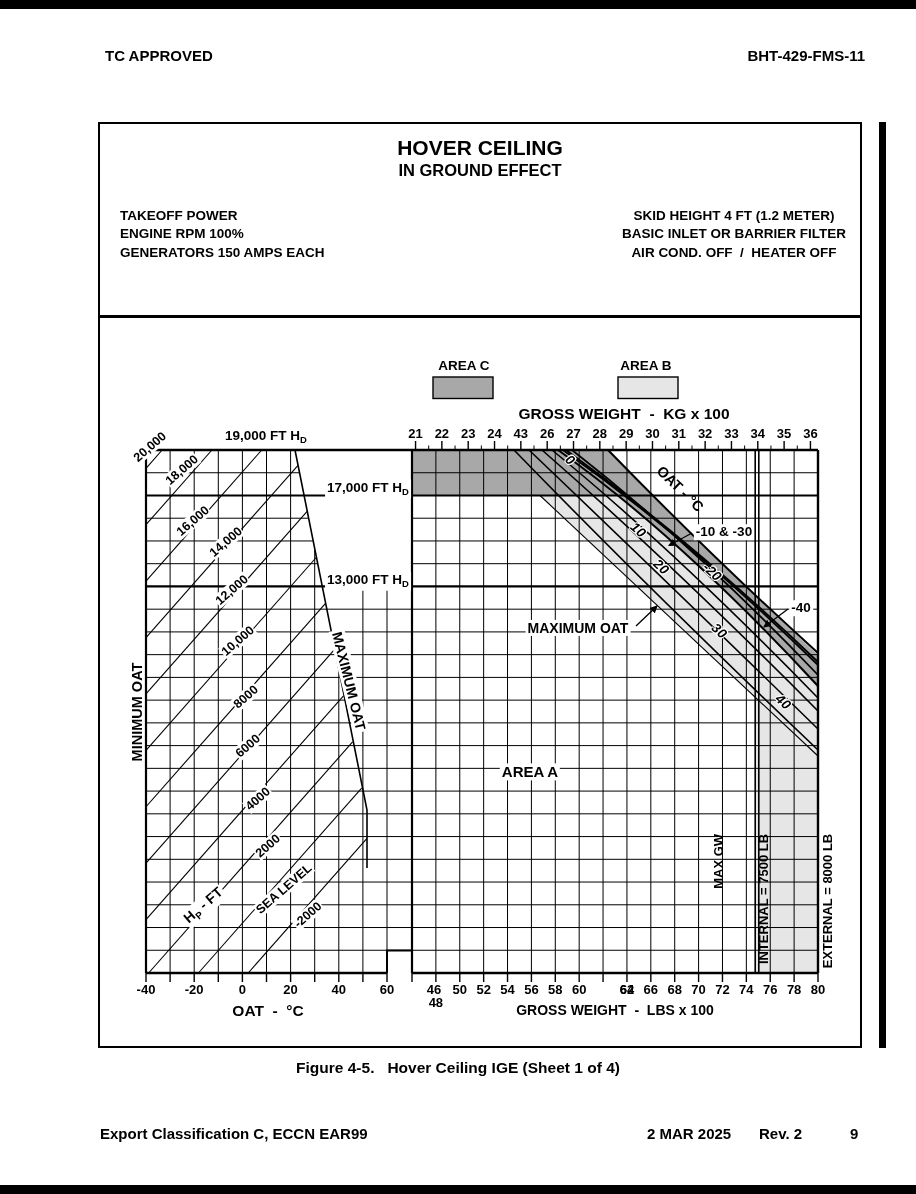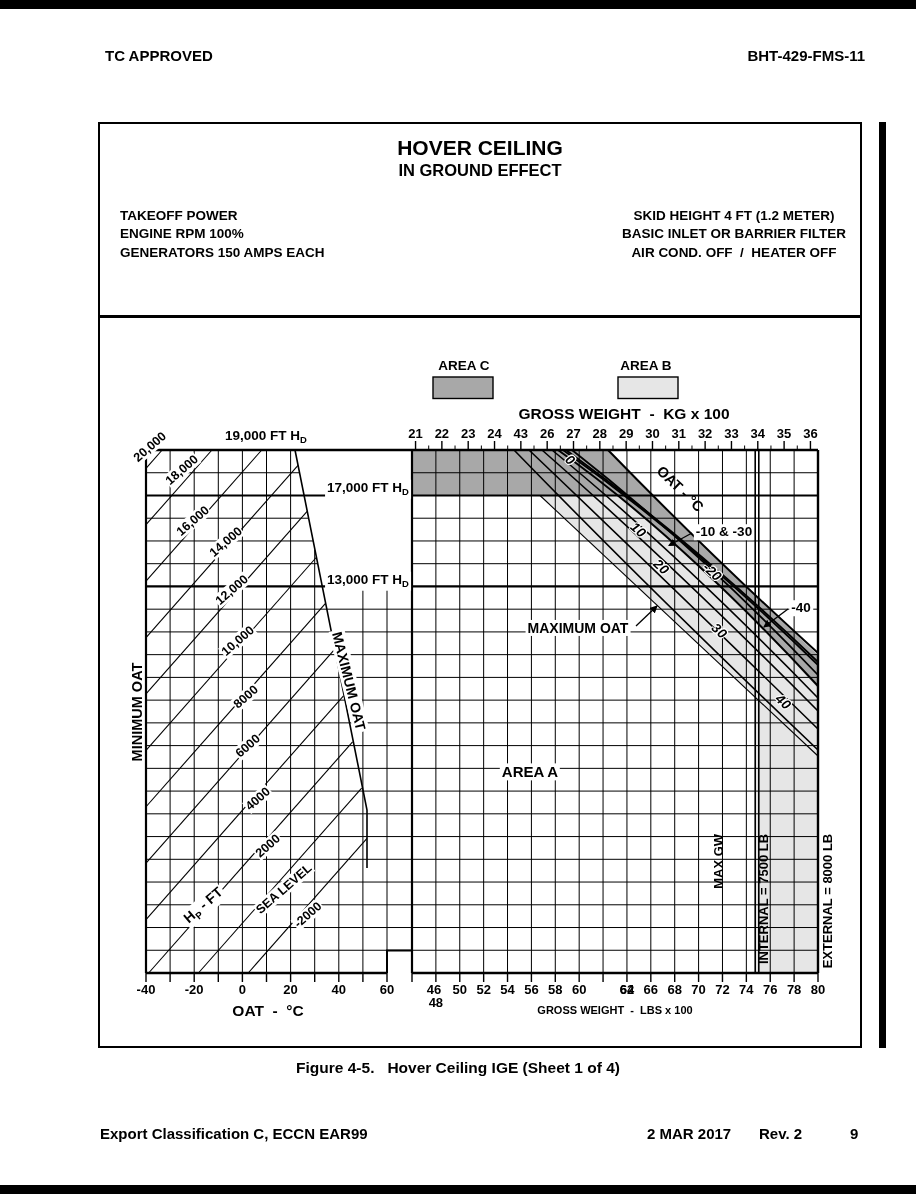--- a/index.html
+++ b/index.html
@@ -222,21 +222,21 @@
         <path d="M636 626 L657 606" fill="none" stroke="#000" stroke-width="1.3" marker-end="url(#ah)"></path>
       </g>
     <rect x="433" y="377" width="60" height="21.5" stroke="#000" stroke-width="1.4" fill="#a8a8a8"></rect>
     <rect x="618" y="377" width="60" height="21.5" stroke="#000" stroke-width="1.4" fill="#e6e6e6"></rect>
   </svg>
 
   <div class="lbl ctr" style="left:464px;top:366px;font-size:13.5px">AREA C</div>
   <div class="lbl ctr" style="left:646px;top:366px;font-size:13.5px">AREA B</div>
 
   <div class="lbl ctr" style="left:624px;top:414px;font-size:15.5px">GROSS WEIGHT  -  KG x 100</div>
-  <div class="lbl ctr" style="left:615px;top:1010px;font-size:11px">GROSS WEIGHT  -  LBS x 100</div>
+  <div class="lbl ctr" style="left:615px;top:1010px;font-size:14px">GROSS WEIGHT  -  LBS x 100</div>
   <div class="lbl ctr" style="left:268px;top:1011px;font-size:15.5px">OAT  -  °C</div>
 
   <div class="lbl ctr" style="left:266px;top:437px;font-size:13.5px"><span>19,000 FT H</span><sub>D</sub></div>
   <div class="lbl ctr wbg" style="left:368px;top:489px;font-size:13.5px"><span>17,000 FT H</span><sub>D</sub></div>
   <div class="lbl ctr wbg" style="left:368px;top:581px;font-size:13.5px"><span>13,000 FT H</span><sub>D</sub></div>
   <div class="lbl" style="left:137px;top:712px;font-size:14.5px;transform:translate(-50%,-50%) rotate(-90deg)">MINIMUM OAT</div>
   <div class="lbl wbg" style="left:349px;top:681px;font-size:14px;transform:translate(-50%,-50%) rotate(76deg)">MAXIMUM OAT</div>
   <div class="lbl wbg" style="left:204px;top:906px;font-size:14px;transform:translate(-50%,-50%) rotate(-41deg)"><span>H</span><sub>P</sub><span> - FT</span></div>
 
   <div class="lbl ctr wbg" style="left:530px;top:772px;font-size:15px">AREA A</div>
@@ -306,16 +306,16 @@
       <div class="lbl" style="left: 570px; top: 460px; font-size: 13.5px; transform: translate(-50%, -50%) rotate(42deg); font-style: italic; text-shadow: rgb(255, 255, 255) 1px 1px 0px, rgb(255, 255, 255) -1px -1px 0px, rgb(255, 255, 255) 1px -1px 0px, rgb(255, 255, 255) -1px 1px 0px;">0</div>
       <div class="lbl" style="left: 638px; top: 530px; font-size: 13.5px; transform: translate(-50%, -50%) rotate(42deg); font-style: italic; text-shadow: rgb(255, 255, 255) 1px 1px 0px, rgb(255, 255, 255) -1px -1px 0px, rgb(255, 255, 255) 1px -1px 0px, rgb(255, 255, 255) -1px 1px 0px;">10</div>
       <div class="lbl" style="left: 661px; top: 567px; font-size: 13.5px; transform: translate(-50%, -50%) rotate(42deg); font-style: italic; text-shadow: rgb(255, 255, 255) 1px 1px 0px, rgb(255, 255, 255) -1px -1px 0px, rgb(255, 255, 255) 1px -1px 0px, rgb(255, 255, 255) -1px 1px 0px;">20</div>
       <div class="lbl" style="left: 719px; top: 631px; font-size: 13.5px; transform: translate(-50%, -50%) rotate(42deg); font-style: italic; text-shadow: rgb(255, 255, 255) 1px 1px 0px, rgb(255, 255, 255) -1px -1px 0px, rgb(255, 255, 255) 1px -1px 0px, rgb(255, 255, 255) -1px 1px 0px;">30</div>
       <div class="lbl" style="left: 783px; top: 702px; font-size: 13.5px; transform: translate(-50%, -50%) rotate(42deg); font-style: italic; text-shadow: rgb(255, 255, 255) 1px 1px 0px, rgb(255, 255, 255) -1px -1px 0px, rgb(255, 255, 255) 1px -1px 0px, rgb(255, 255, 255) -1px 1px 0px;">40</div>
       <div class="lbl" style="left: 712px; top: 572px; font-size: 13.5px; transform: translate(-50%, -50%) rotate(42deg); font-style: italic; text-shadow: rgb(255, 255, 255) 1px 1px 0px, rgb(255, 255, 255) -1px -1px 0px, rgb(255, 255, 255) 1px -1px 0px, rgb(255, 255, 255) -1px 1px 0px;">-20</div>
     </div>
 
   <div class="lbl" style="left:0;top:1059px;width:916px;text-align:center;font-size:15.5px"><span>Figure 4-5.</span><span>   </span><span>Hover Ceiling IGE (Sheet 1 of 4)</span></div>
   <div class="lbl" style="left:100px;top:1125px;font-size:15px">Export Classification C, ECCN EAR99</div>
-  <div class="lbl" style="left:647px;top:1125px;font-size:15px">2 MAR 2017</div>
+  <div class="lbl" style="left:647px;top:1125px;font-size:15px">2 MAR 2025</div>
   <div class="lbl" style="left:759px;top:1125px;font-size:15px">Rev. 2</div>
   <div class="lbl" style="left:850px;top:1125px;font-size:15px">9</div>
 </div>
 
 </body></html>

